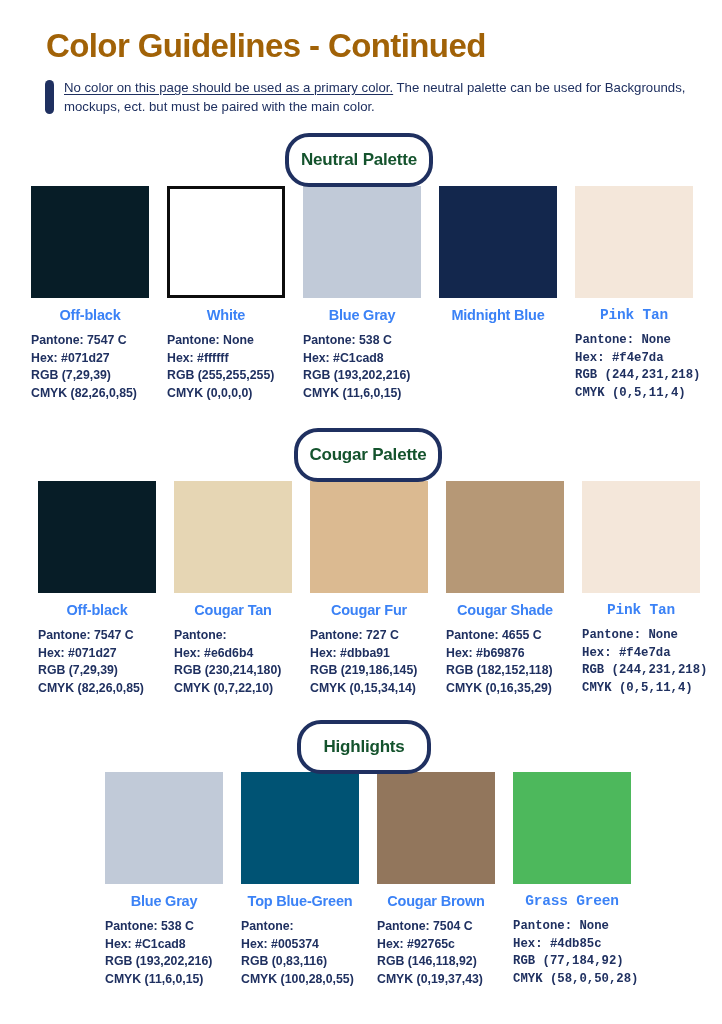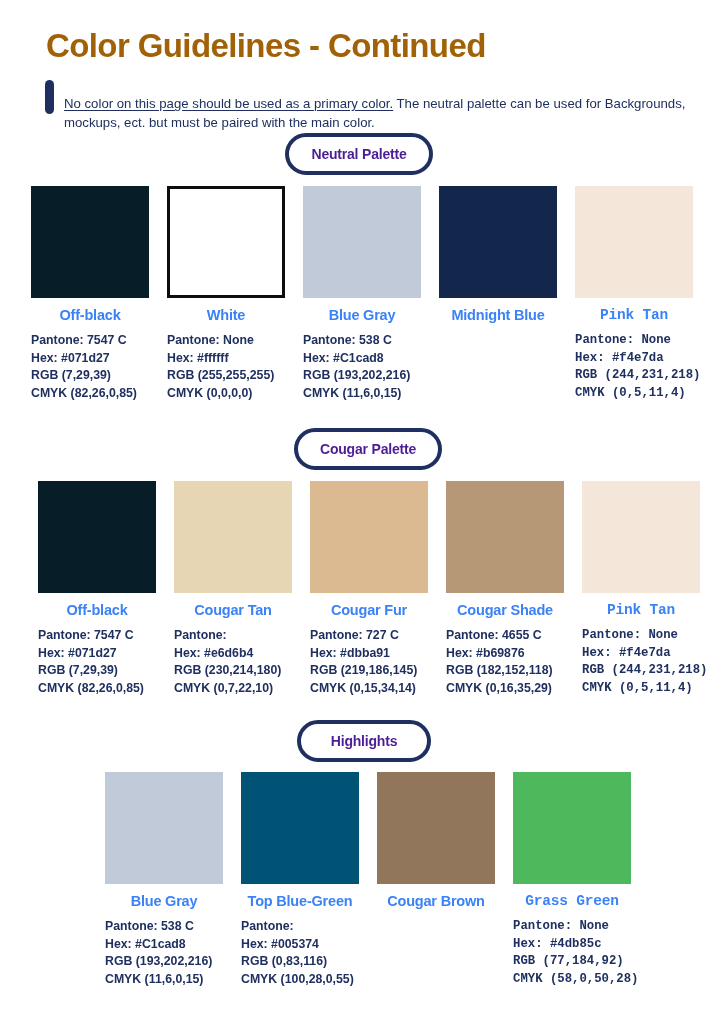--- a/index.html
+++ b/index.html
@@ -46,40 +46,39 @@
     flex: 0 0 auto;
     margin-top: 2px;
   }
 
   .subtitle-text {
     margin-left: 10px;
     font-size: 13.2px;
     line-height: 19px;
     color: #1f3060;
     font-weight: normal;
-    margin-top: 16px;
   }
   .subtitle-lead {
     text-decoration: underline;
     text-underline-offset: 2px;
   }
 
   
   .pill {
     position: absolute;
-    height: 42px;
+    height: 54px;
     border: 4px solid #1f3060;
     border-radius: 24px;
     background: #ffffff;
     display: flex;
     align-items: center;
     justify-content: center;
-    font-size: 14px;
-    font-weight: bold;
-    color: #4c1d95;
+    font-size: 17px;
+    font-weight: bold;
+    color: #14532d;
     letter-spacing: -0.2px;
     z-index: 5;
   }
 
   #pill-neutral { left: 285px; top: 133px; width: 148px; }
   #pill-cougar  { left: 294px; top: 428px; width: 148px; }
   #pill-highlights { left: 297px; top: 720px; width: 134px; }
 
   
   .palette-row {
@@ -256,20 +255,26 @@
       <div class="swatch-specs">
         <div>Pantone:</div>
         <div>Hex: #005374</div>
         <div>RGB (0,83,116)</div>
         <div>CMYK (100,28,0,55)</div>
       </div>
     </div>
     <div class="swatch-cell">
       <div class="swatch-chip" style="background: rgb(146, 118, 92);"></div>
       <div class="swatch-name">Cougar Brown</div>
+      <div class="swatch-specs">
+        <div>Pantone: 7504 C</div>
+        <div>Hex: #92765c</div>
+        <div>RGB (146,118,92)</div>
+        <div>CMYK (0,19,37,43)</div>
+      </div>
     </div>
     <div class="swatch-cell">
       <div class="swatch-chip" style="background: rgb(77, 184, 92);"></div>
       <div class="swatch-name">Grass Green</div>
       <div class="swatch-specs">
         <div>Pantone: None</div>
         <div>Hex: #4db85c</div>
         <div>RGB (77,184,92)</div>
         <div>CMYK (58,0,50,28)</div>
       </div>

